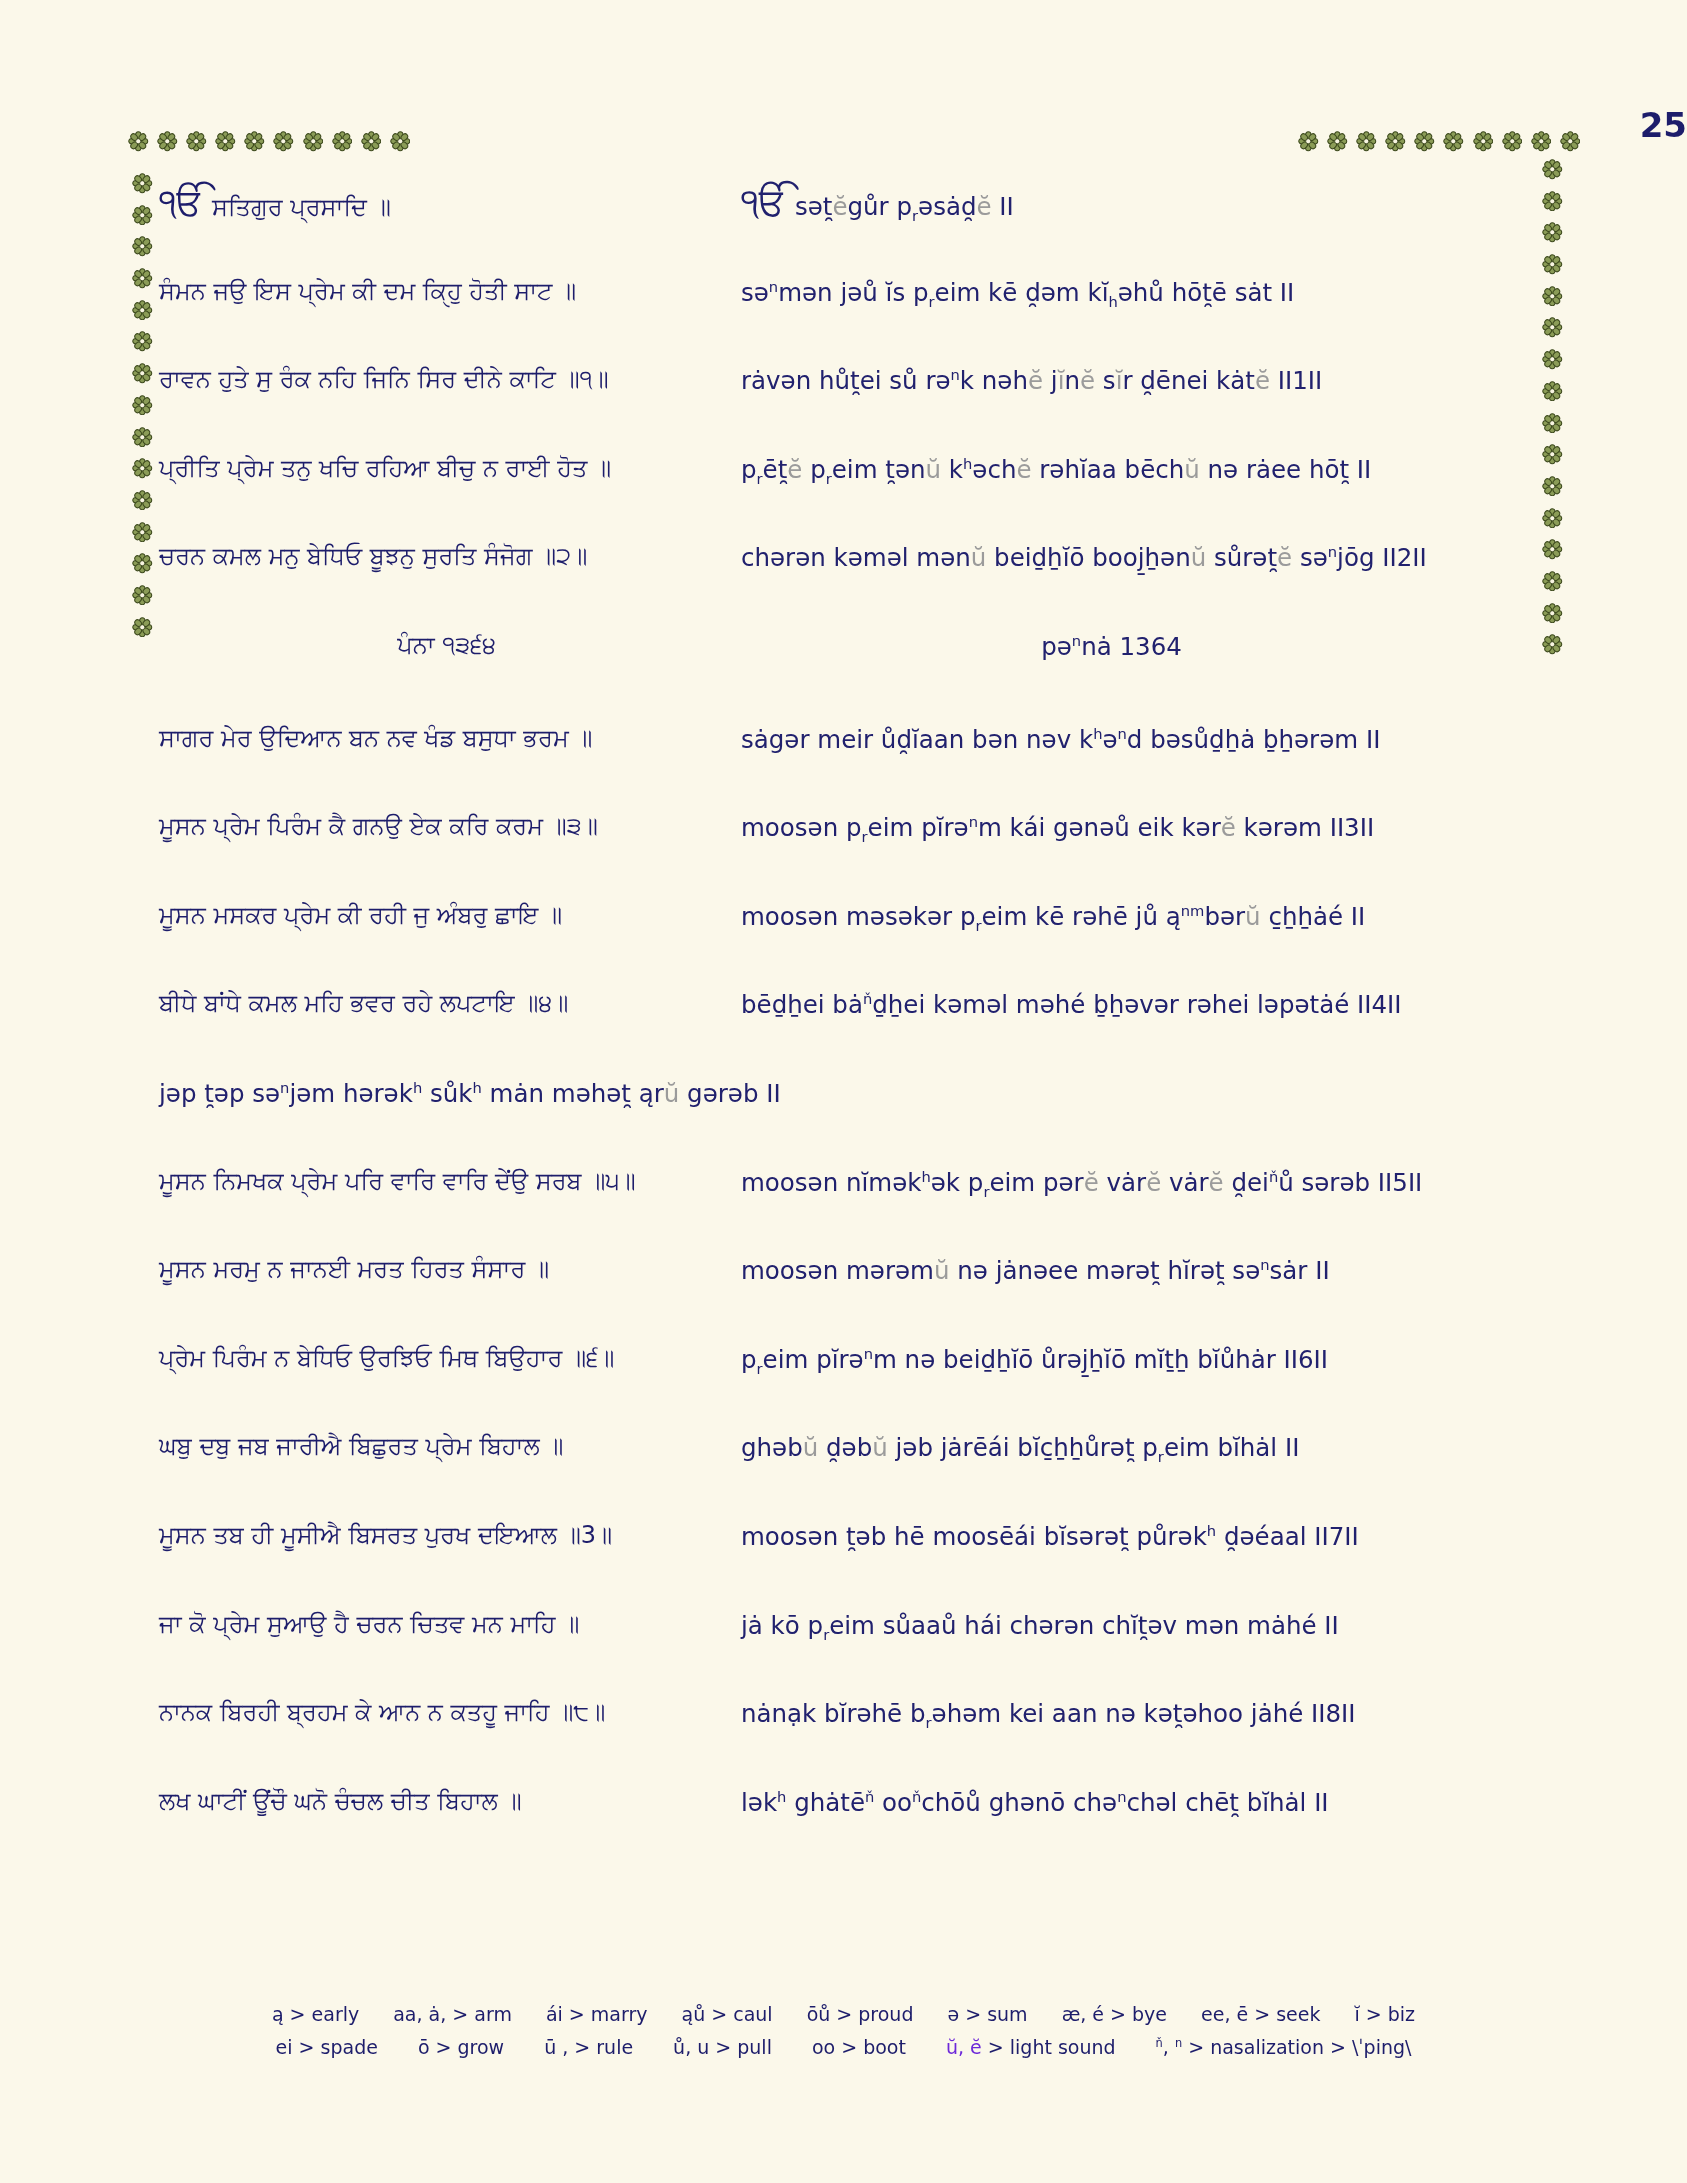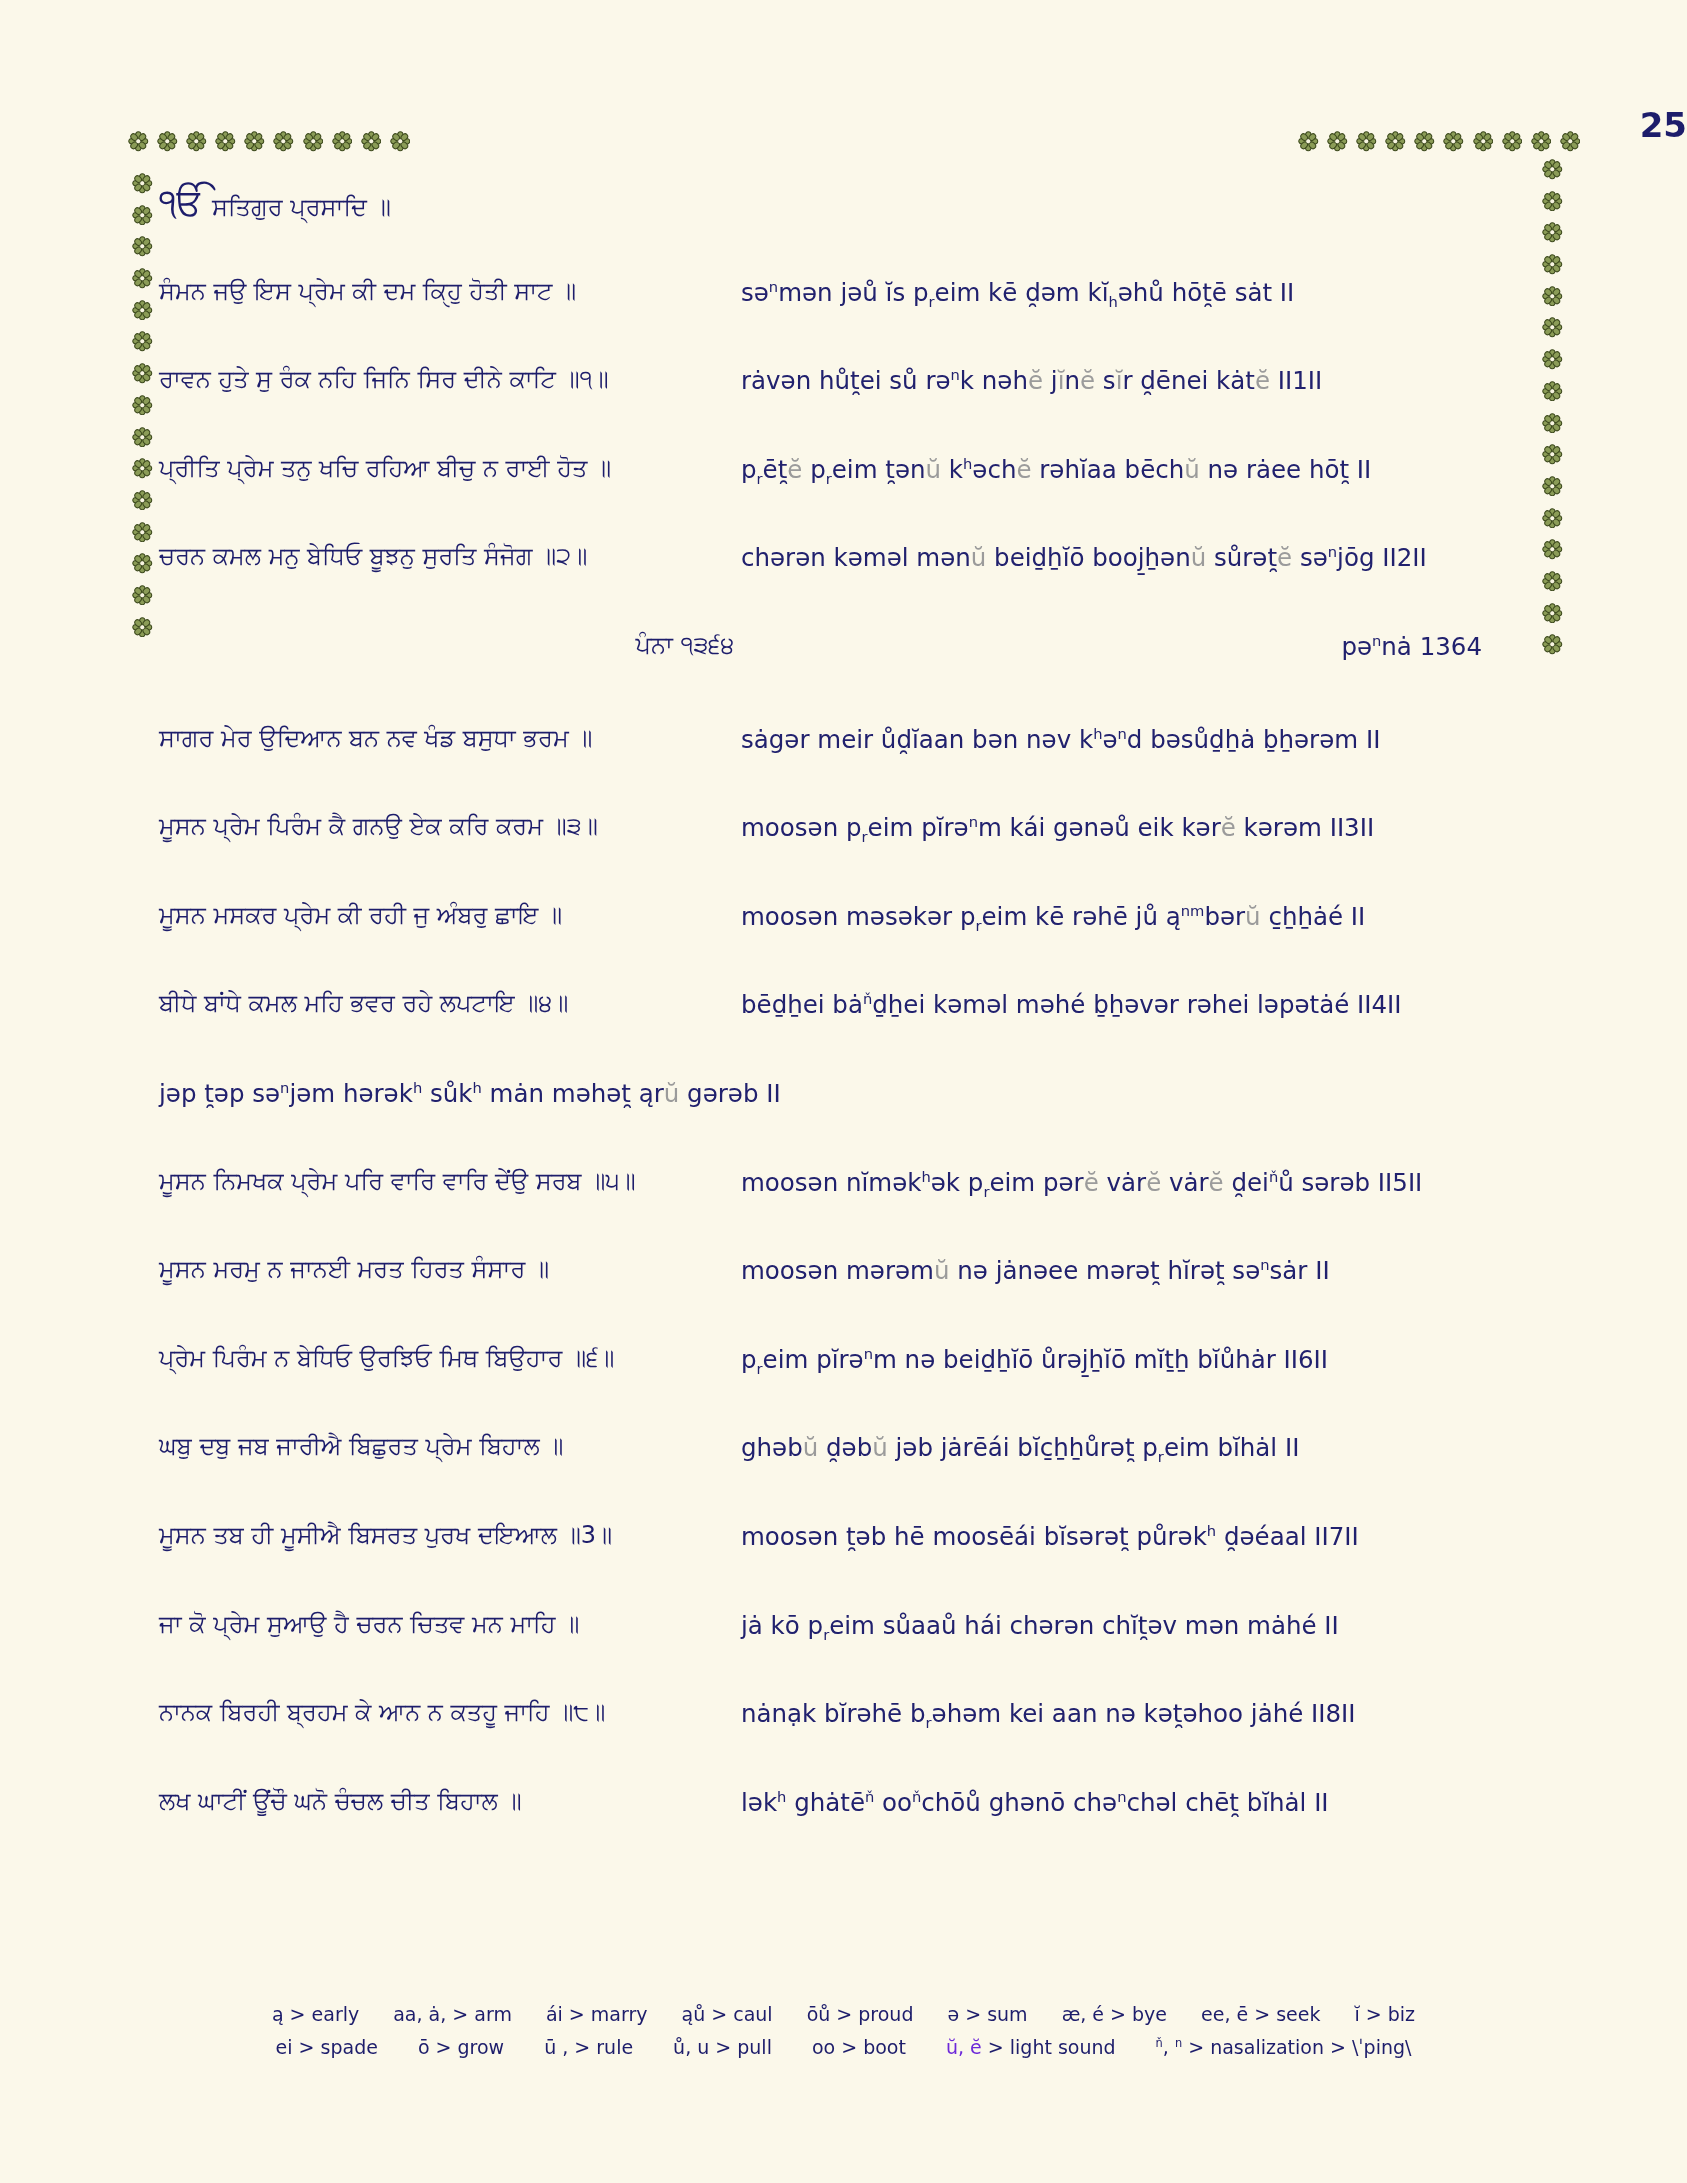--- a/index.html
+++ b/index.html
@@ -36,21 +36,21 @@
   .gu{
     width:582px;flex:0 0 582px;
     font-size:24px;line-height:1.5;color:#1d1d6b;
     padding-right:6.6px;box-sizing:border-box;
   }
   .tr{
     width:741px;flex:0 0 741px;
     font-size:24.5px;line-height:1.6;color:#21216e;
     text-align:justify;
   }
-  .hdr .gu,.hdr .tr{text-align:right;}
+  .hdr .gu,.hdr .tr{text-align:center;}
   .hdr{min-height:86px;}
   .lt{color:#9b9b9b;}
   .sup{font-size:60%;vertical-align:super;line-height:0;}
   .sub{font-size:60%;vertical-align:sub;line-height:0;}
   .ik{font-size:155%;line-height:1;}
   
   .legend{
     position:absolute;left:0;top:2003px;width:1687px;
     font-size:19px;color:#1d1d6b;
   }
@@ -247,20 +247,21 @@
       </svg>
       <svg viewBox="0 0 31 31" class="fl">
         <use href="#flower"></use>
       </svg>
     </div>
 
   <div class="content">
 
     <div class="row">
       <div class="gu"><span class="ik">ੴ</span> ਸਤਿਗੁਰ ਪ੍ਰਸਾਦਿ ॥</div>
+      <div class="tr"><span class="ik">ੴ</span>  sət̯<span class="lt">ĕ</span>gůr p<span class="sub">r</span>əsȧd̯<span class="lt">ĕ</span> II</div>
     </div>
     <div class="row">
       <div class="gu">ਸੰਮਨ ਜਉ ਇਸ ਪ੍ਰੇਮ ਕੀ ਦਮ ਕਿੑਹੁ ਹੋਤੀ ਸਾਟ ॥</div>
       <div class="tr">sə<span class="sup">n</span>mən jəů ĭs p<span class="sub">r</span>eim kē d̯əm kĭ<span class="sub">h</span>əhů hōt̯ē sȧt II</div>
     </div>
     <div class="row">
       <div class="gu">ਰਾਵਨ ਹੁਤੇ ਸੁ ਰੰਕ ਨਹਿ ਜਿਨਿ ਸਿਰ ਦੀਨੇ ਕਾਟਿ ॥੧॥</div>
       <div class="tr">rȧvən hůt̯ei sů rə<span class="sup">n</span>k nəh<span class="lt">ĕ</span> j<span class="lt">ĭ</span>n<span class="lt">ĕ</span> s<span class="lt">ĭ</span>r d̯ēnei kȧt<span class="lt">ĕ</span> II1II</div>
     </div>
     <div class="row">

